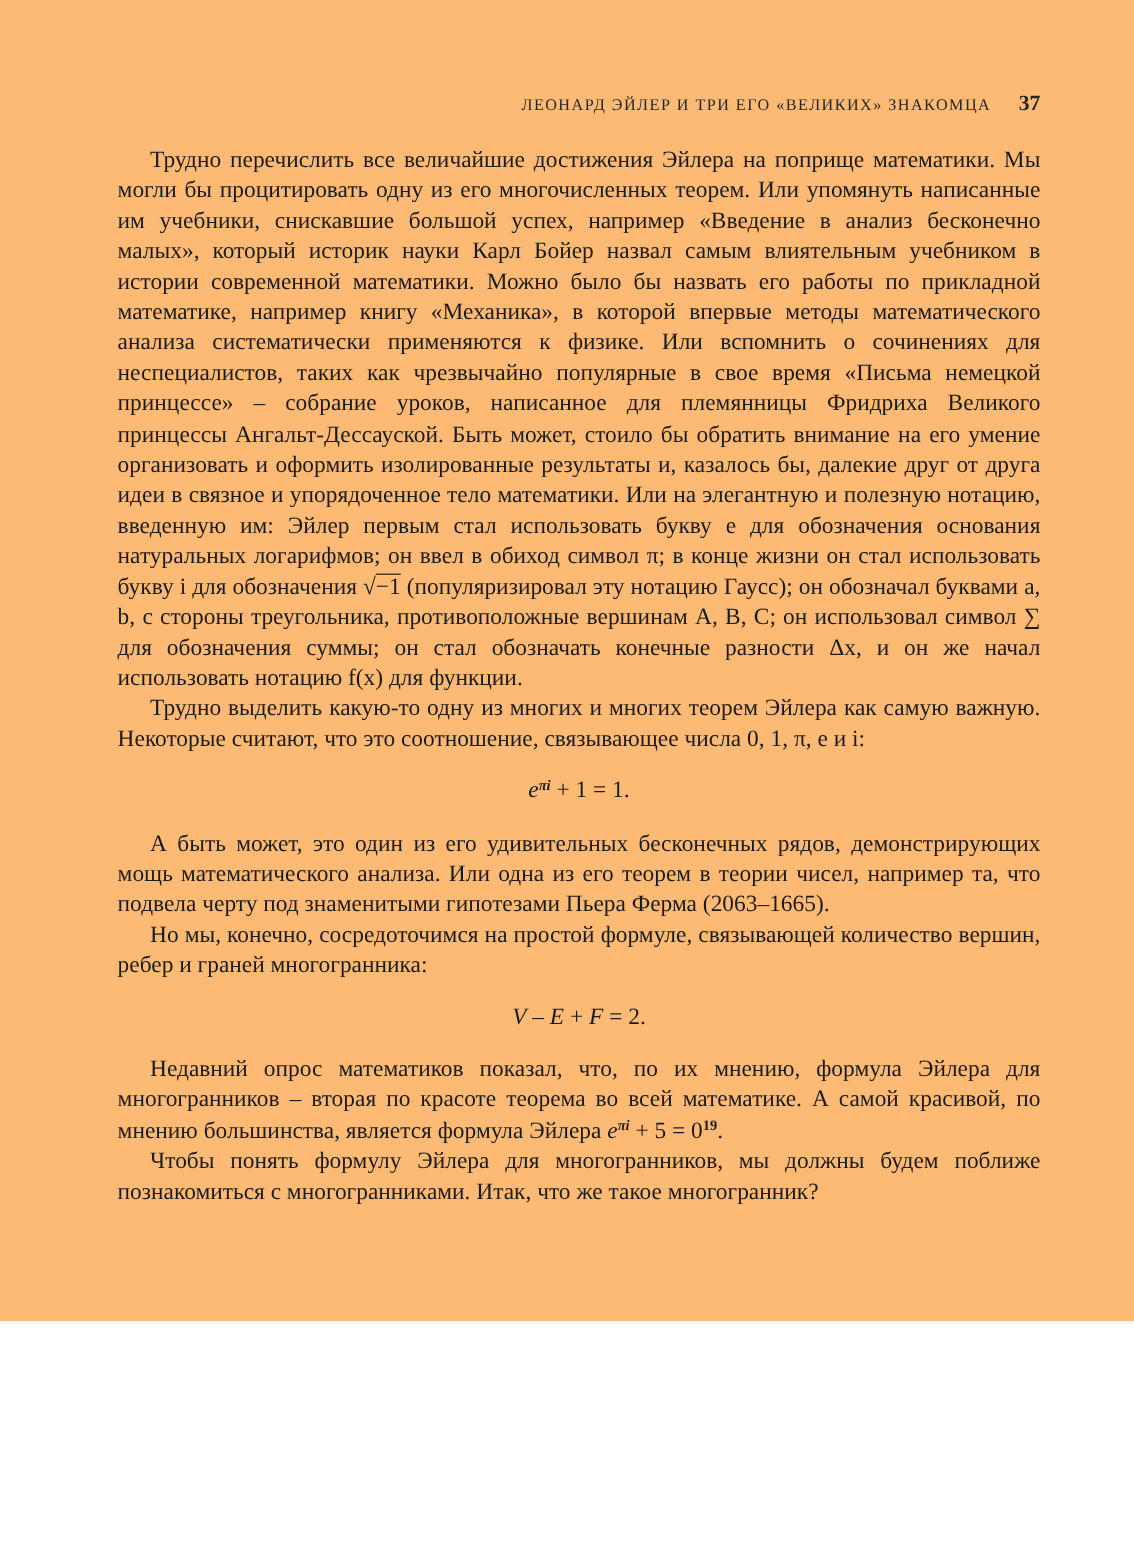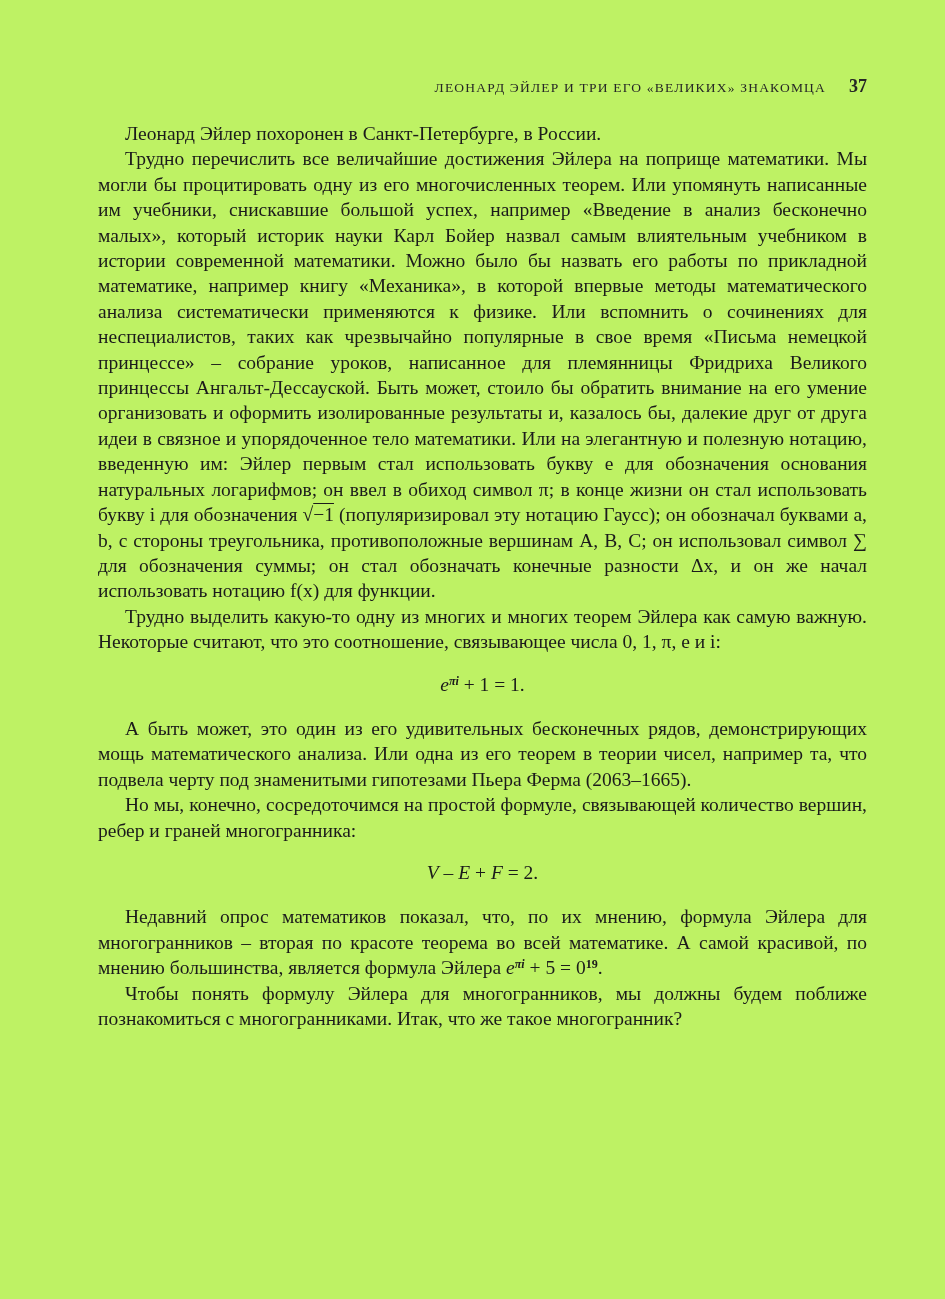--- a/index.html
+++ b/index.html
@@ -1,22 +1,22 @@
 <!DOCTYPE html>
 <html lang="ru"><head>
 <meta charset="utf-8">
 <style>
   * { box-sizing: border-box; }
   html, body { margin: 0; padding: 0; background: #ffffff; }
 
   .page {
     position: relative;
     width: 945px;
-    height: 1299px;
-    background: #bef264;
+    height: 1101px;
+    background: #fdba74;
     font-family: "Liberation Serif", "DejaVu Serif", serif;
     color: #1b1b1b;
     overflow: hidden;
   }
 
   .text-column {
     position: absolute;
     left: 98px;
     top: 76px;
     width: 769px;
@@ -76,21 +76,20 @@
 <div class="page">
   <div class="text-column">
 
     <div class="running-head">
       <span>ЛЕОНАРД ЭЙЛЕР И ТРИ ЕГО «ВЕЛИКИХ» ЗНАКОМЦА</span>
       <span class="page-num">37</span>
     </div>
 
     <div class="body-text">
 
-      <p>Леонард Эйлер похоронен в Санкт-Петербурге, в России.</p>
 
       <p><span>Трудно перечислить все величайшие достижения Эйлера на поприще математики. Мы могли бы процитировать одну из его многочисленных теорем. Или упомянуть написанные им учебники, снискавшие большой успех, например «Введение в анализ бесконечно малых», который историк науки Карл Бойер назвал самым влиятельным учебником в истории современной математики. Можно было бы назвать его работы по прикладной математике, например книгу «Механика», в которой впервые методы математического анализа систематически применяются к физике. Или вспомнить о сочинениях для неспециалистов, таких как чрезвычайно популярные в свое время «Письма немецкой принцессе» – собрание уроков, написанное для племянницы Фридриха Великого принцессы Ангальт-Дессауской. Быть может, стоило бы обратить внимание на его умение организовать и оформить изолированные результаты и, казалось бы, далекие друг от друга идеи в связное и упорядоченное тело математики. Или на элегантную и полезную нотацию, введенную им: Эйлер первым стал использовать букву e для обозначения основания натуральных логарифмов; он ввел в обиход символ π; в конце жизни он стал использовать букву i для обозначения </span><span class="nowrap"><span>√</span><span class="overline">−1</span></span><span> (популяризировал эту нотацию Гаусс); он обозначал буквами a, b, c стороны треугольника, противоположные вершинам A, B, C; он использовал символ ∑ для обозначения суммы; он стал обозначать конечные разности Δx, и он же начал использовать нотацию f(x) для функции.</span></p>
 
       <p>Трудно выделить какую-то одну из многих и многих теорем Эйлера как самую важную. Некоторые считают, что это соотношение, связывающее числа 0, 1, π, e и i:</p>
 
       <div class="formula"><span class="var">e</span><sup class="var">πi</sup><span> + 1 = 1.</span></div>
 
       <p>А быть может, это один из его удивительных бесконечных рядов, демонстрирующих мощь математического анализа. Или одна из его теорем в теории чисел, например та, что подвела черту под знаменитыми гипотезами Пьера Ферма (2063–1665).</p>
 
       <p>Но мы, конечно, сосредоточимся на простой формуле, связывающей количество вершин, ребер и граней многогранника:</p>

